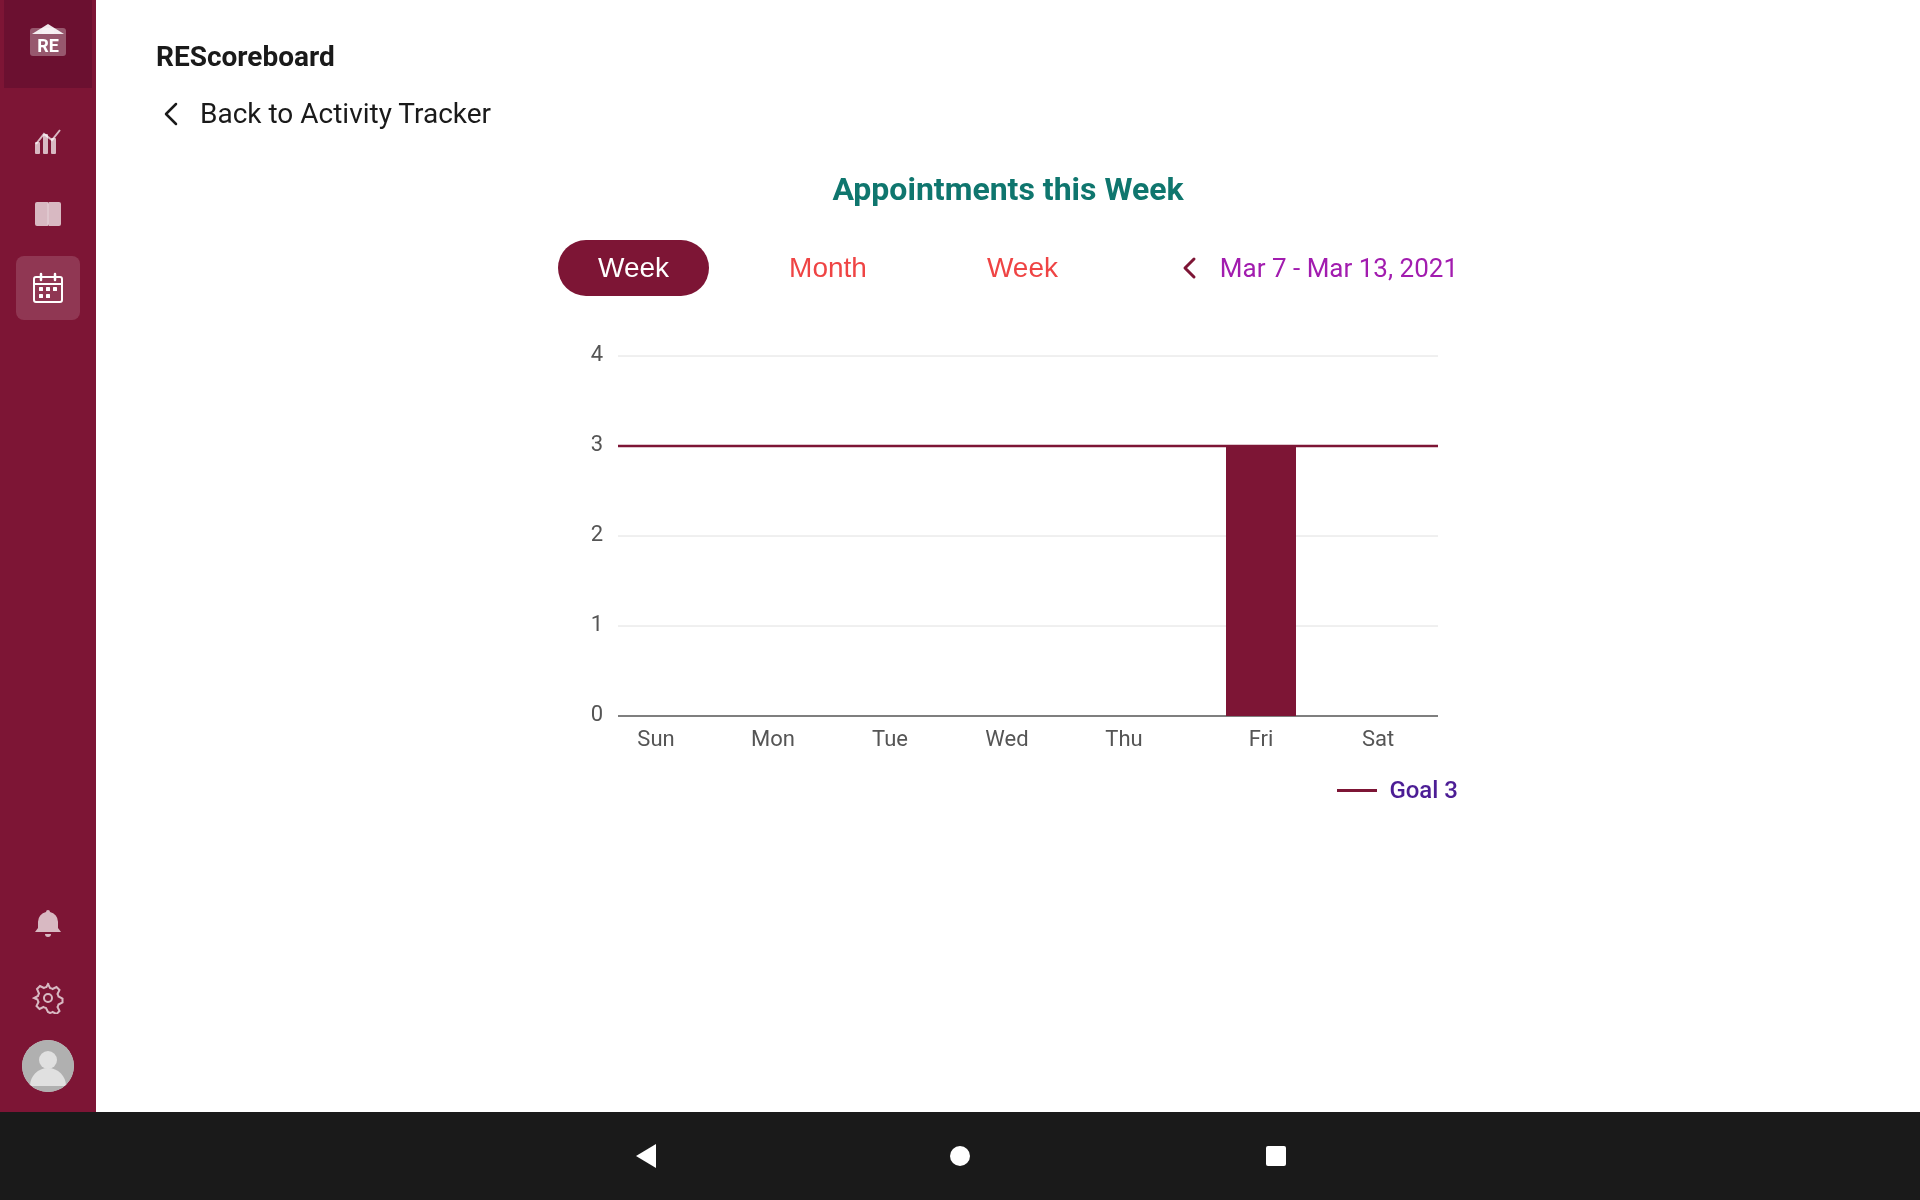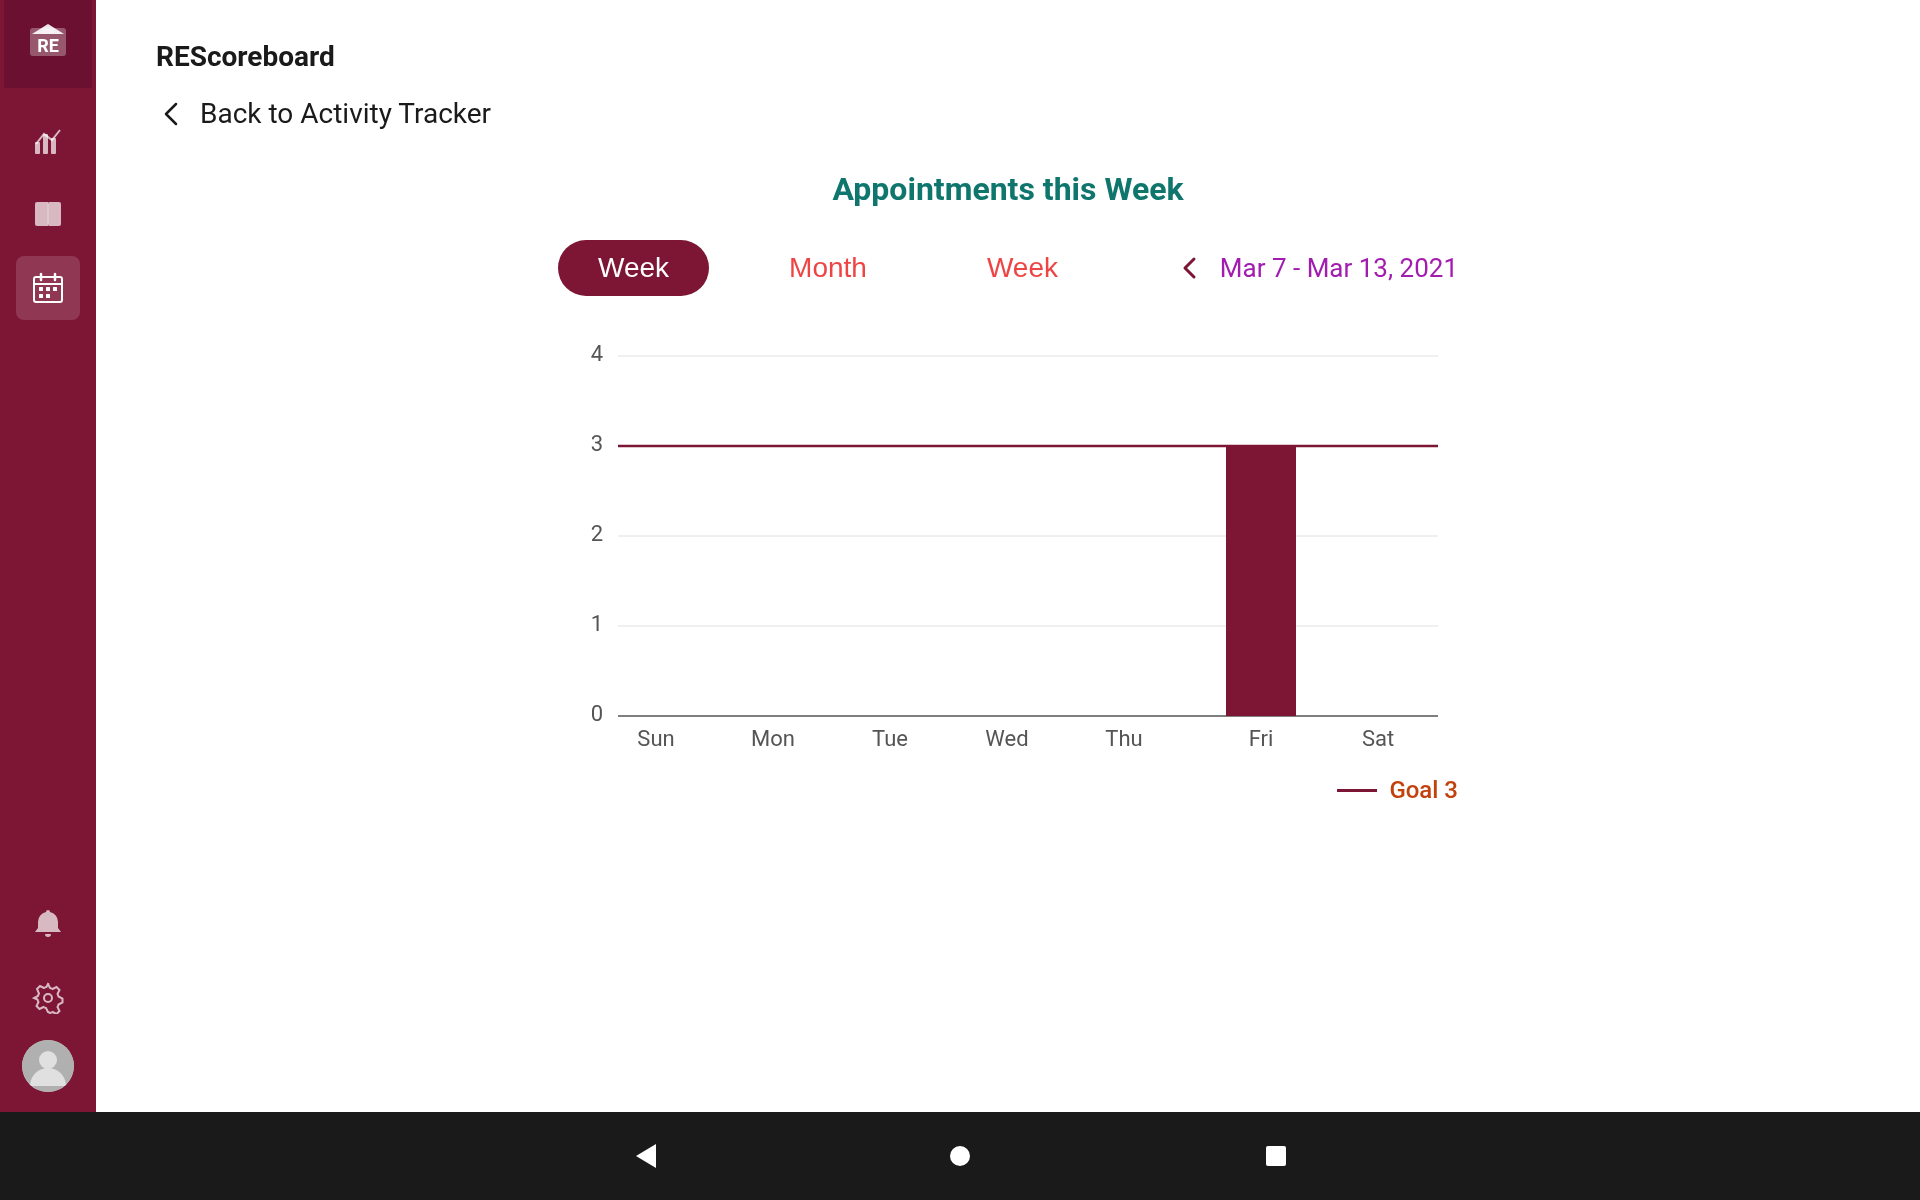--- a/index.html
+++ b/index.html
@@ -196,21 +196,21 @@
       width: 100%;
     }
 
     .goal-legend {
       display: flex;
       align-items: center;
       justify-content: flex-end;
       gap: 12px;
       margin-top: 16px;
       font-size: 24px;
-      color: #c2410c;
+      color: #4c1d95;
       font-weight: 500;
     }
 
     .goal-line-indicator {
       width: 40px;
       height: 3px;
       background: #7d1535;
     }
 
     

